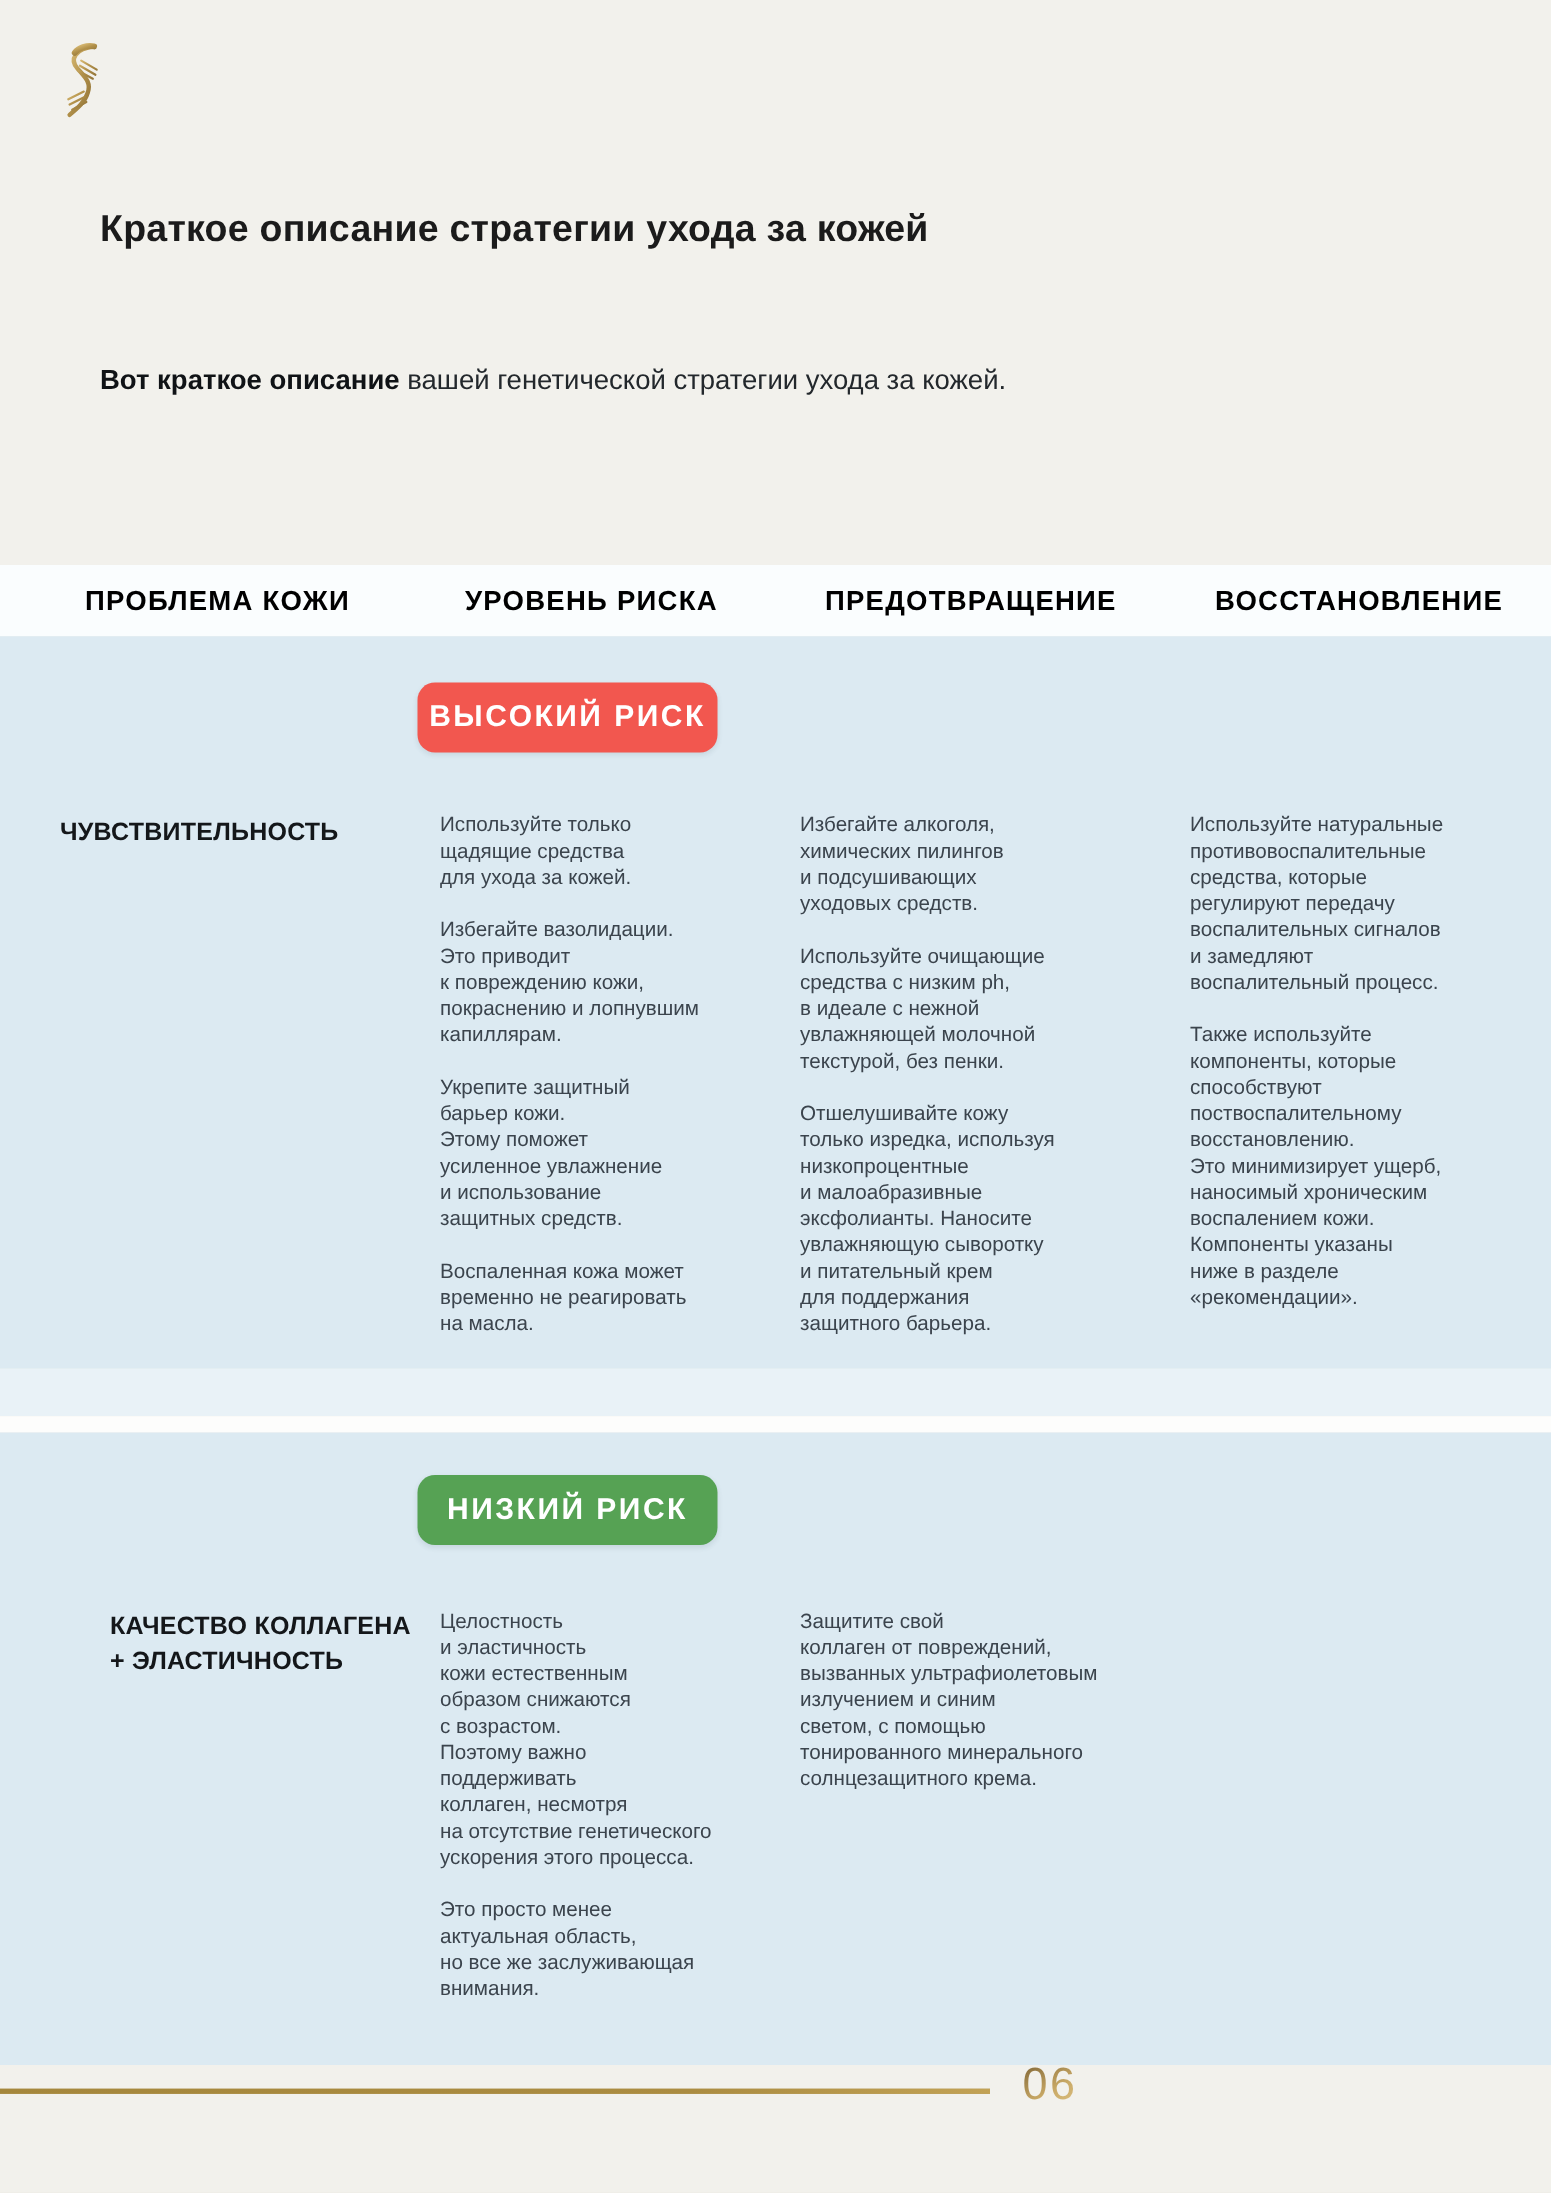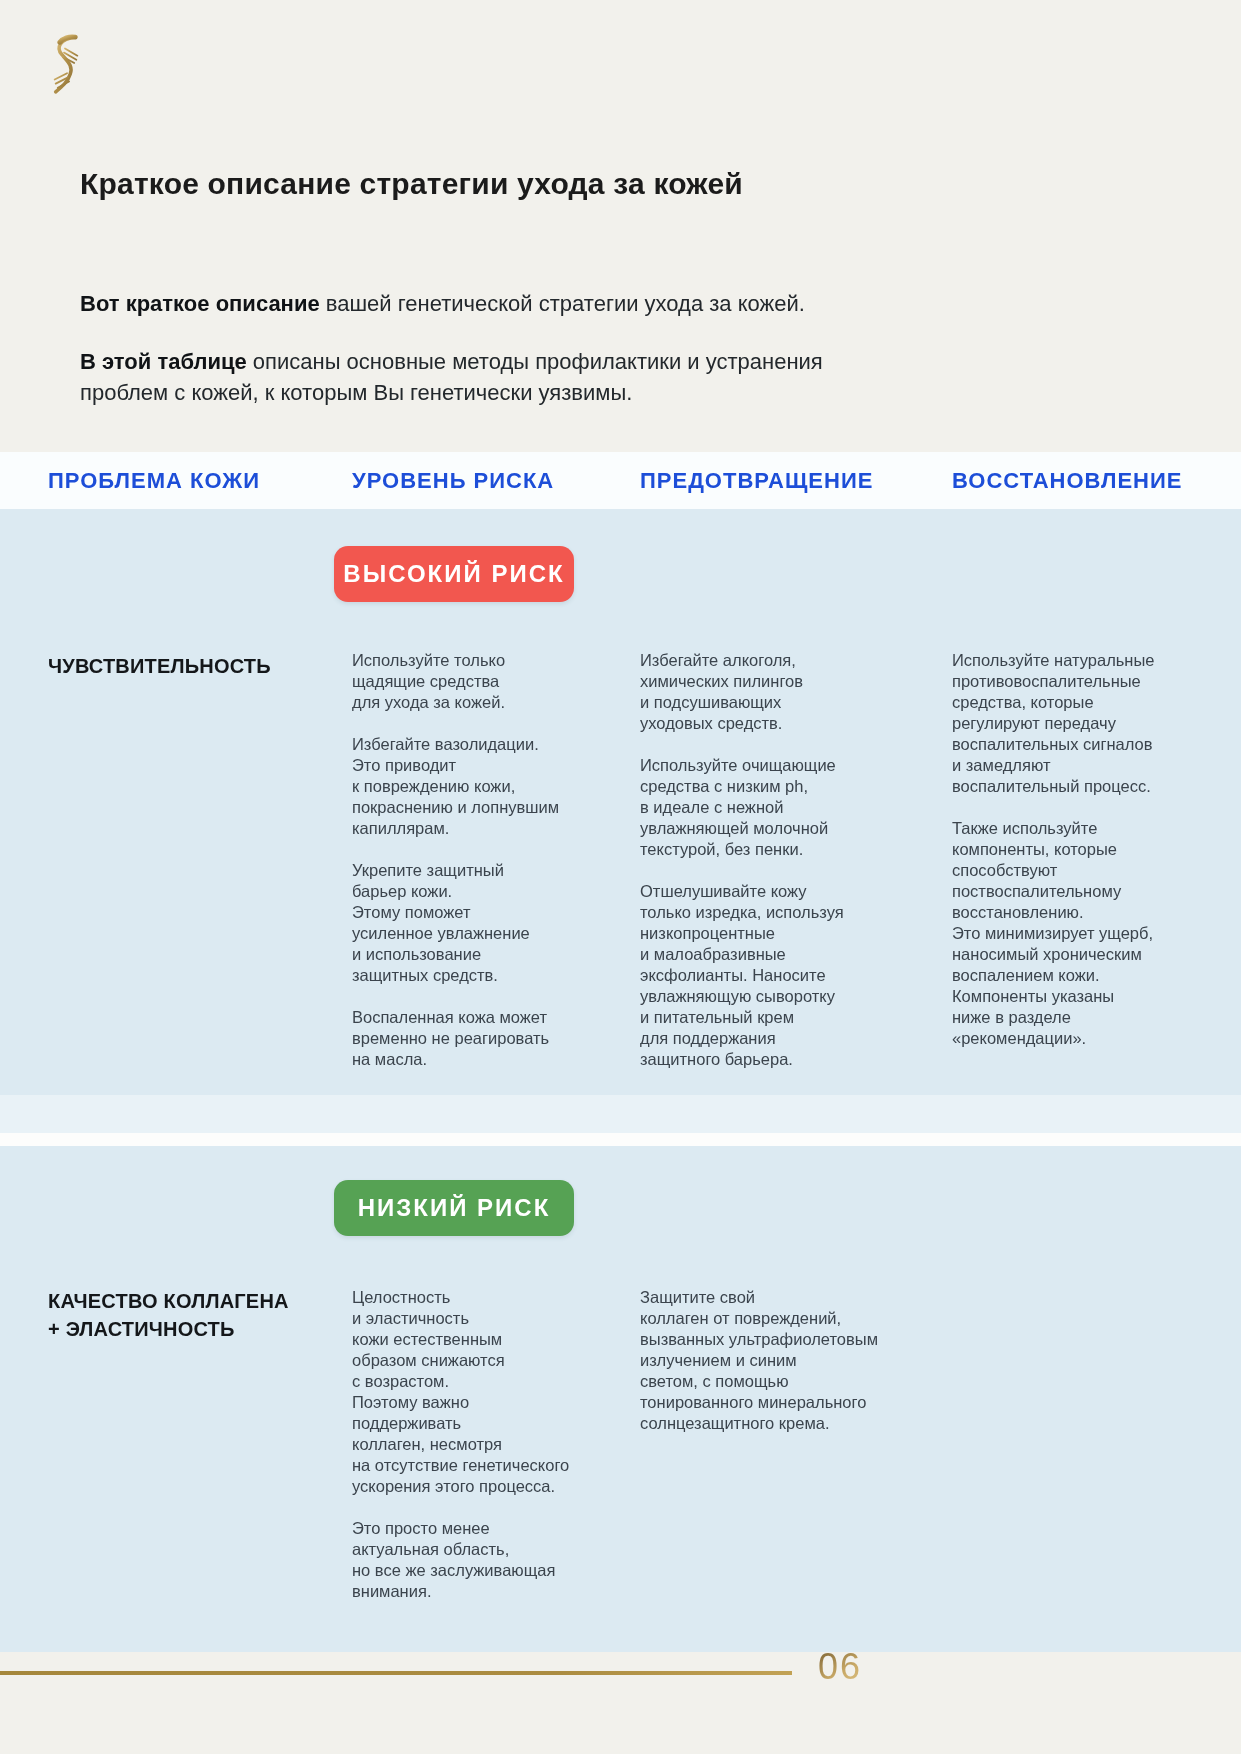--- a/index.html
+++ b/index.html
@@ -18,35 +18,35 @@
   .logo{position:absolute;left:48px;top:34px;width:36px;height:62px;}
   .title{position:absolute;left:80px;top:95px;font-size:43px;font-weight:800;color:#141414;letter-spacing:.4px;}
   .subtitle{position:absolute;left:80px;top:167px;font-size:30px;font-weight:800;color:#1b1b1b;letter-spacing:.2px;}
   .intro{position:absolute;left:80px;width:990px;font-size:22px;line-height:31px;color:#23282c;white-space:pre-line;}
   .intro1{top:266px;}
   .intro2{top:324px;}
   .intro b{color:#101316;}
 
   
   .th{position:absolute;top:452px;height:57px;display:flex;align-items:center;
-      font-size:22px;font-weight:800;letter-spacing:1px;color:#1d4ed8;}
+      font-size:22px;font-weight:800;letter-spacing:1px;color:#000000;margin-left:20px;}
   .th1{left:48px;} .th2{left:352px;} .th3{left:640px;} .th4{left:952px;}
 
   
   .badge{position:absolute;left:334px;width:240px;height:56px;border-radius:14px;
          display:flex;align-items:center;justify-content:center;color:#ffffff;
          font-size:24px;font-weight:800;letter-spacing:2px;box-shadow:0 2px 4px rgba(60,80,100,.12);}
   .badge-high{top:546px;background:#f2574f;}
   .badge-low{top:1180px;background:#56a254;}
 
   
   .row-label{position:absolute;left:48px;font-size:20px;font-weight:800;color:#14171a;
              line-height:28px;white-space:pre-line;letter-spacing:.2px;}
   .row1-label{top:652px;}
-  .row2-label{top:1287px;}
+  .row2-label{top:1287px;margin-left:40px;}
   .cell{position:absolute;font-size:16.5px;line-height:21px;color:#3b444d;white-space:pre-line;}
   .r1c2{left:352px;top:650px;width:272px;}
   .r1c3{left:640px;top:650px;width:292px;}
   .r1c4{left:952px;top:650px;width:275px;}
   .r2c2{left:352px;top:1287px;width:292px;}
   .r2c3{left:640px;top:1287px;width:310px;}
   .r2c4{left:952px;top:1287px;width:275px;}
 
   
   .footer-line{position:absolute;left:0;top:1671px;width:792px;height:4px;
@@ -80,22 +80,20 @@
     </defs>
     <path d="M26 3 C11 5 7 13 13 20 C19 27 24 31 21 39 C19 46 13 51 7 56" fill="none" stroke="url(#gold)" stroke-width="3.4" stroke-linecap="round"></path>
     <path d="M26 3 C20 2 14 4 11 8" fill="none" stroke="url(#gold)" stroke-width="4.6" stroke-linecap="round"></path>
     <path d="M16 14 L28 21 M15 18 L27 25 M14 22 L25 28" stroke="url(#gold)" stroke-width="1.7" stroke-linecap="round"></path>
     <path d="M18 38 L6 44 M19 42 L7 48 M20 46 L9 52" stroke="url(#gold)" stroke-width="1.7" stroke-linecap="round"></path>
   </svg>
 
   <div class="subtitle">Краткое описание стратегии ухода за кожей</div>
 
   <p class="intro intro1"><b>Вот краткое описание</b><span> вашей генетической стратегии ухода за кожей.</span></p>
-  <p class="intro intro2"><b>В этой таблице</b><span> описаны основные методы профилактики и устранения
-проблем с кожей, к которым Вы генетически уязвимы.</span></p>
 
   <div class="th th1">ПРОБЛЕМА КОЖИ</div>
   <div class="th th2">УРОВЕНЬ РИСКА</div>
   <div class="th th3">ПРЕДОТВРАЩЕНИЕ</div>
   <div class="th th4">ВОССТАНОВЛЕНИЕ</div>
 
   <div class="badge badge-high" style="background-color: rgb(242, 87, 79);">ВЫСОКИЙ РИСК</div>
   <div class="row-label row1-label">ЧУВСТВИТЕЛЬНОСТЬ</div>
   <div class="cell r1c2">Используйте только
 щадящие средства

